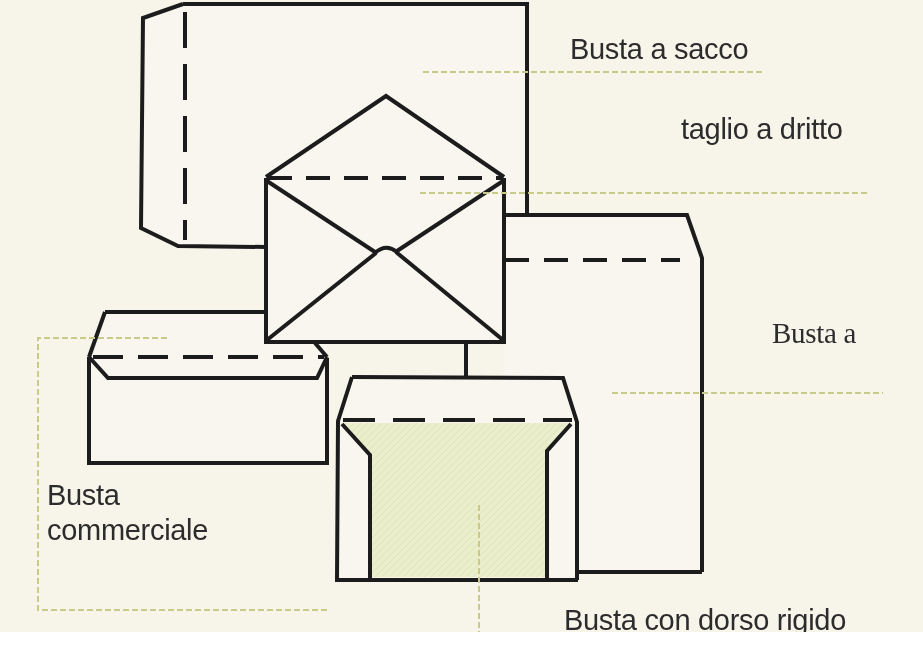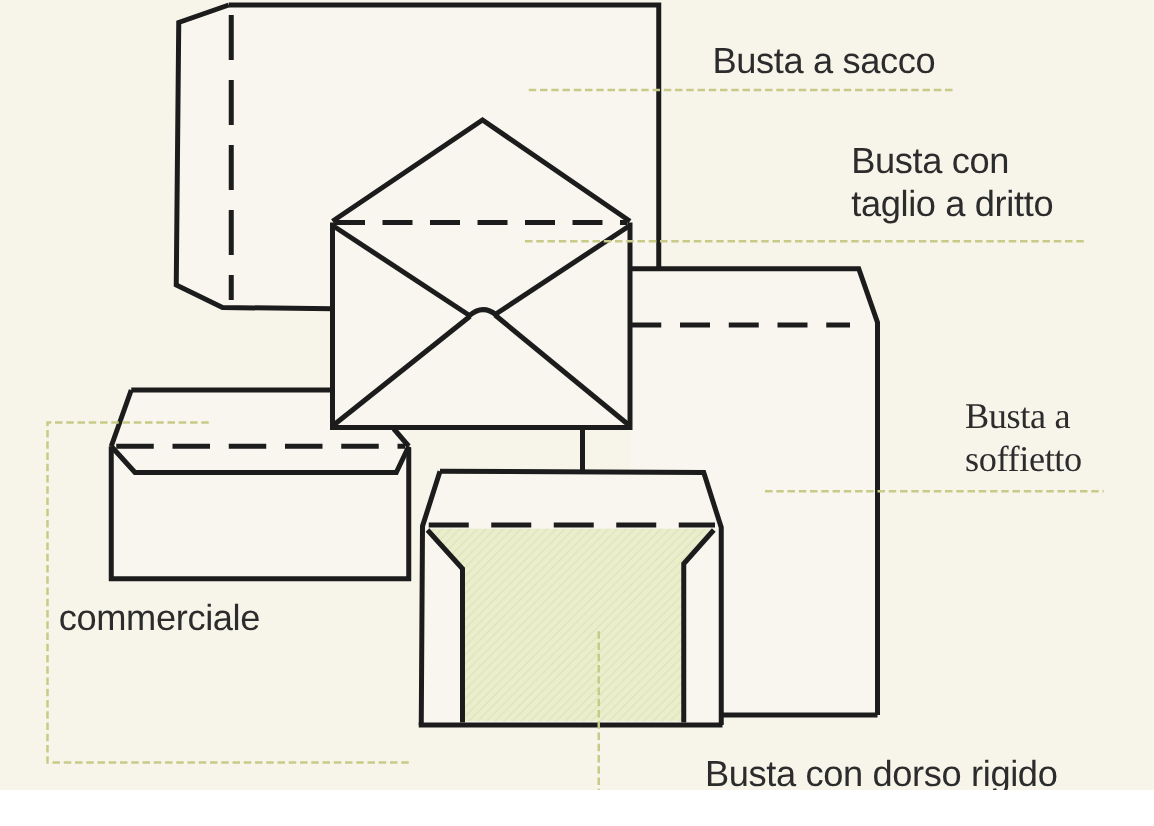--- a/index.html
+++ b/index.html
@@ -92,30 +92,29 @@
       <path d="M167,338 L38,338 L38,610 L327,610"></path>
       <path d="M479,505 L479,642 L918,642"></path>
     </g>
   </svg>
 
   <div class="label" style="left:570px;top:32px;">
     <span>Busta a sacco</span>
   </div>
 
   <div class="label" style="left:681px;top:112px;">
-    <span>Busta con</span>
     <span>taglio a dritto</span>
   </div>
 
   <div class="label" style="left:772px;top:316px;font-family:Liberation Serif, serif;">
     <span>Busta a</span>
-    <span>soffietto</span>
   </div>
 
   <div class="label" style="left:47px;top:478px;">
+    <span>Busta</span>
     <span>commerciale</span>
   </div>
 
   <div class="label" style="left:564px;top:603px;">
     <span>Busta con dorso rigido</span>
   </div>
 
 </div>
 
 </body></html>

